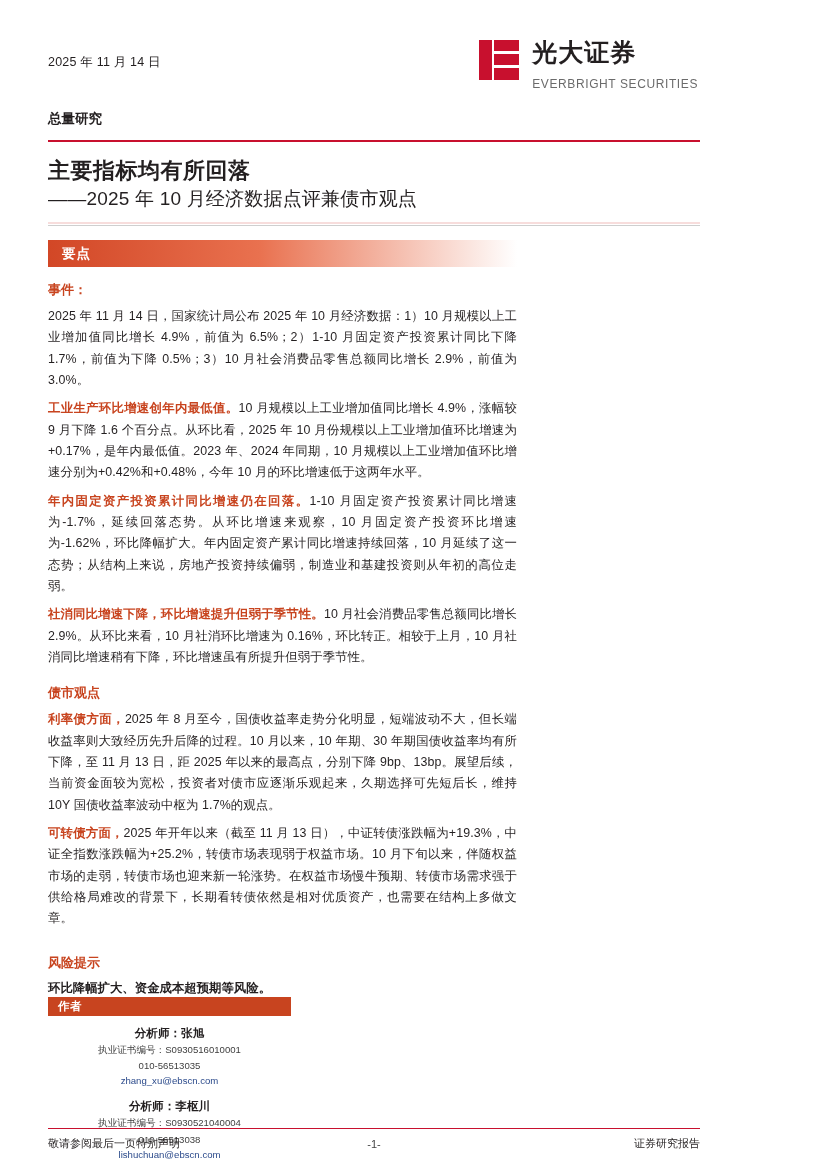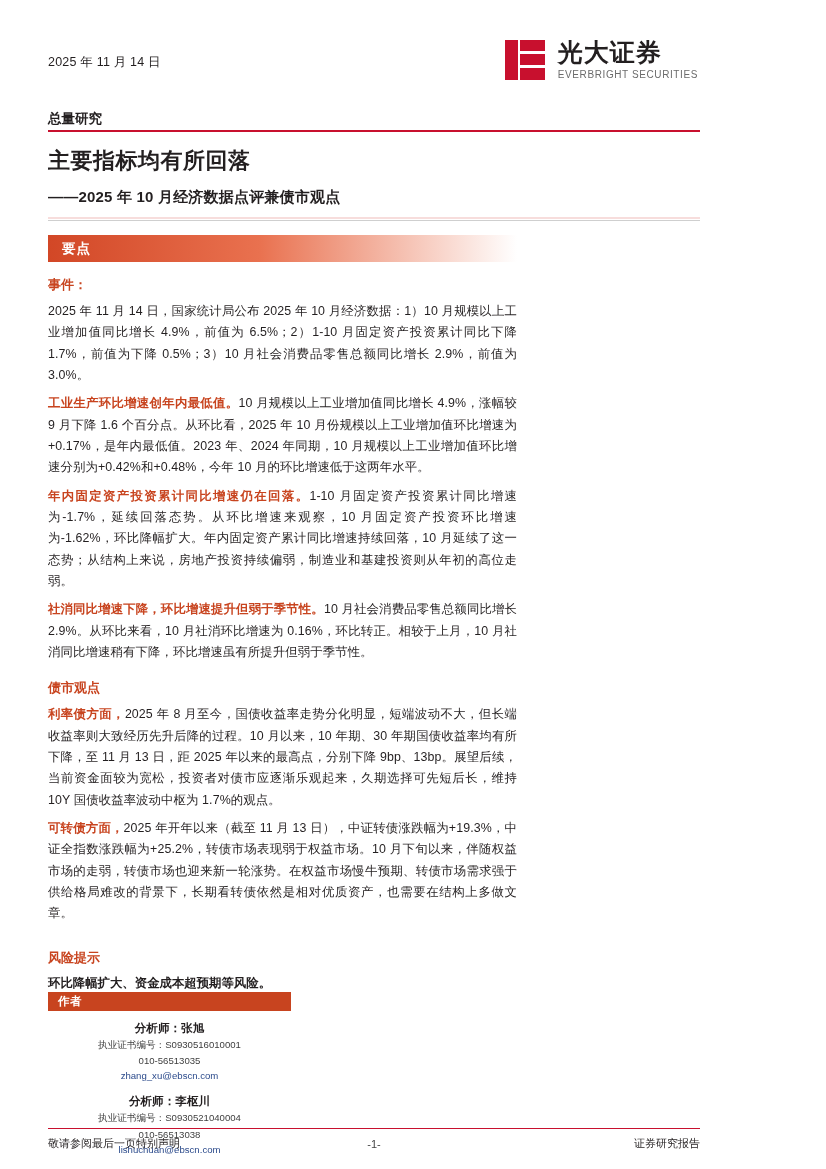--- a/index.html
+++ b/index.html
@@ -46,41 +46,40 @@
   }
   .logo-mark .b1 { left: 0; top: 0; width: 13px; height: 40px; }
   .logo-mark .b2 { left: 15px; top: 0; width: 25px; height: 11px; }
   .logo-mark .b3 { left: 15px; top: 14px; width: 25px; height: 11px; }
   .logo-mark .b4 { left: 15px; top: 28px; width: 25px; height: 12px; }
   .logo-text-cn {
     font-size: 25px; font-weight: bold; color: #231f20; letter-spacing: 1px;
     line-height: 1;
   }
   .logo-text-en {
-    font-size: 10px; color: #6b6b6b; letter-spacing: .6px; margin-top: 4px;
+    font-size: 12px; color: #6b6b6b; letter-spacing: .6px; margin-top: 12px;
   }
   
   .section-kicker {
     margin-top: 14px;
     font-size: 13.5px;
     font-weight: bold;
     color: #231f20;
-    padding-bottom: 2px;
+    padding-bottom: 12px;
     border-bottom: 2.5px solid #c8102e;
   }
   .doc-title {
     margin-top: 14px;
     font-size: 22px;
     font-weight: bold;
     letter-spacing: .5px;
   }
   .doc-subtitle {
-    margin-top: 12px;
-    font-size: 15px;
-    font-weight: bold;
+    font-size: 19px;
+    font-weight: normal;
     letter-spacing: .2px;
   }
   .rule-double {
     margin-top: 10px;
     border-top: 2px solid #d9534f33;
     border-bottom: 1px solid #cfcfcf;
     height: 4px;
   }
   
   .body-wrap {

